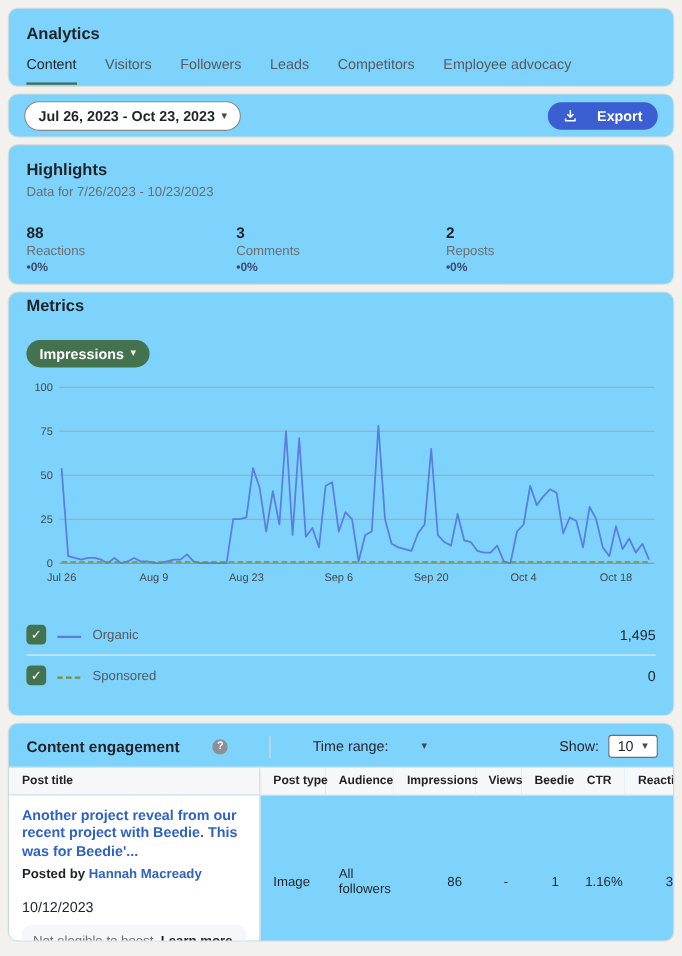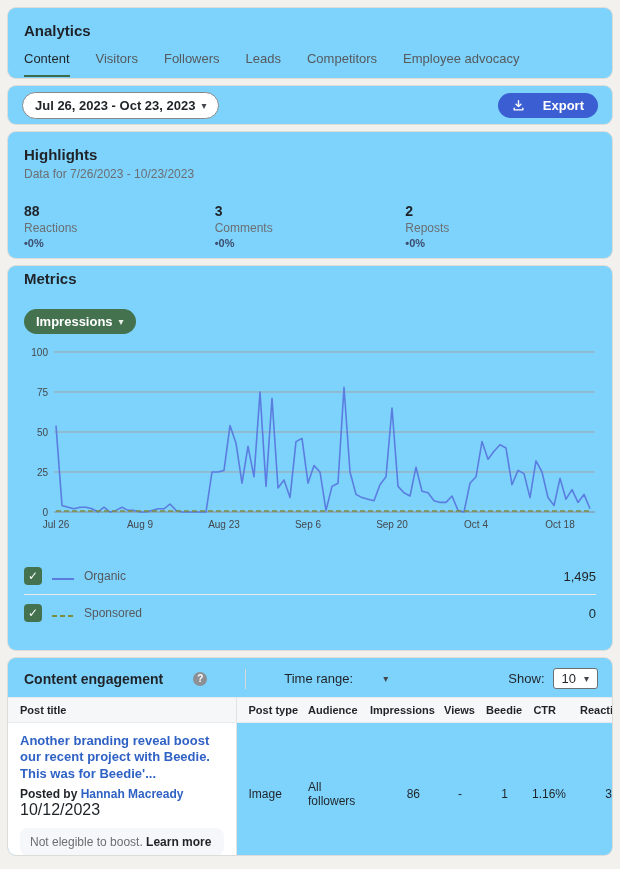--- a/index.html
+++ b/index.html
@@ -58,21 +58,21 @@
 
   table.eng-table { border-collapse: collapse; table-layout: fixed; width: 616px; font-size: 12px; }
   .eng-table th { font-size: 11px; font-weight: 700; color: #1f2328; background: #f6f7f8; border-top: 1px solid #e8eaec; border-bottom: 1px solid #e8eaec; padding: 6px 12px; text-align: left; white-space: nowrap; }
   .eng-table th.num, .eng-table td.num { text-align: right; }
   .eng-table td { padding: 10px 12px; vertical-align: middle; border-bottom: 1px solid #e8eaec; color: #1f2328; }
   .sticky-col { background: #fdfdfd; box-shadow: 3px 0 5px -1px rgba(0,0,0,0.18); border-right: 1px solid #e3e3e0; position: relative; }
   td.sticky-col { vertical-align: top; background: #fff; }
   .post-link { color: #2f62c4; font-weight: 700; font-size: 13px; line-height: 1.25; cursor: pointer; display: block; text-decoration: none; }
   .posted-by { margin-top: 5px; font-size: 12px; font-weight: 700; }
   .posted-by .author { color: #2f62c4; cursor: pointer; text-align: right; }
-  .post-date { margin-top: 0; font-size: 16px; }
+  .post-date { margin-top: 16px; font-size: 13px; }
   .boost-chip { margin-top: 9px; background: #f5f7fb; border-radius: 8px; padding: 7px 10px; font-size: 12px; color: #6b6e73; }
   .boost-chip .learn-more { color: #1f2328; font-weight: 700; cursor: pointer; }
 
   svg text { font-family: "Liberation Sans", "DejaVu Sans", sans-serif; }
 </style>
 </head>
 <body>
 
 <div class="page">
 
@@ -215,21 +215,21 @@
           <th class="num">Impressions</th>
           <th class="num">Views</th>
           <th class="num">Beedie</th>
           <th class="num">CTR</th>
           <th class="num">Reactions</th>
         </tr>
       </thead>
       <tbody>
         <tr>
           <td class="sticky-col">
-            <a class="post-link">Another branding reveal boost our recent project with Beedie. This was for Beedie'...</a>
+            <a class="post-link">Another project reveal from our recent project with Beedie. This was for Beedie'...</a>
             <div class="posted-by">
               <span>Posted by</span>
               <span class="author">Hannah Macready</span>
             </div>
             <div class="post-date">10/12/2023</div>
             <div class="boost-chip">
               <span>Not elegible to boost.</span>
               <span class="learn-more">Learn more</span>
             </div>
           </td>

